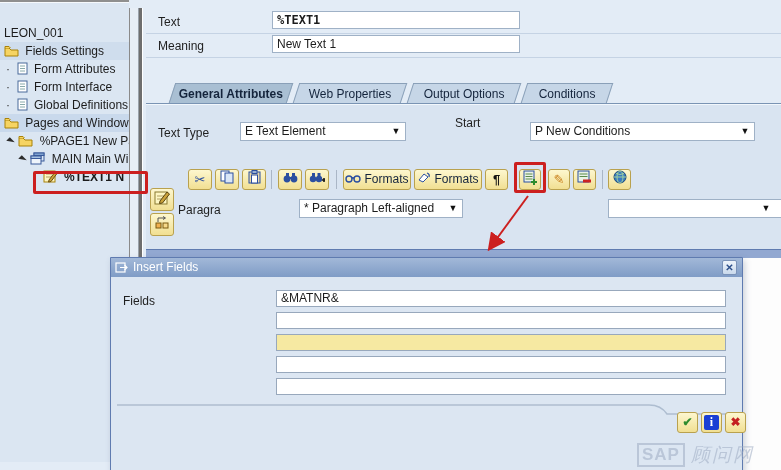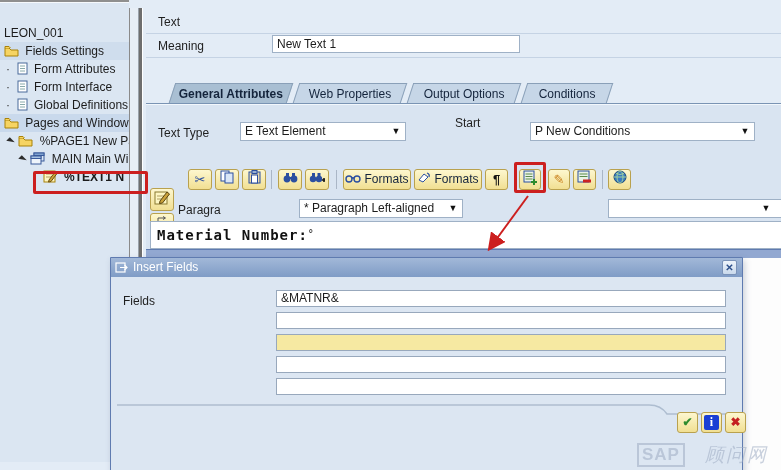--- a/index.html
+++ b/index.html
@@ -66,21 +66,21 @@
   #dlg-close { position:absolute; right:5px; top:2px; width:15px; height:15px; background:linear-gradient(#eef4fb,#c9d9ec);
                border:1px solid #7a92b8; border-radius:2px; color:#2d4f8a; font-size:10px; font-weight:bold;
                text-align:center; line-height:13px; }
   .dfield { position:absolute; left:165px; width:450px; height:17px; background:#fff; border:1px solid #98a8bc; line-height:15px; padding-left:4px; }
   .dfield.hl { background:#f6e9a2; }
   .dlgbtn { position:absolute; width:21px; height:21px; background:linear-gradient(#fdf7cf,#f1df92);
             border:1px solid #b9a14e; border-radius:3px; text-align:center; line-height:19px; font-weight:bold; }
 
   
   #watermark { left:637px; top:441px; width:142px; height:27px; opacity:.55; color:#9fadc4;
-               display:flex; align-items:center; gap:20px; z-index:50; }
+               display:flex; align-items:center; gap:6px; z-index:50; }
   #watermark .wm-sap { border:2px solid #9fadc4; font-weight:bold; font-size:17px; letter-spacing:1px; padding:0 3px; }
   #watermark .wm-cn { font-size:19px; font-style:italic; letter-spacing:2px; }
 
   #topmark { left:25px; top:0; width:16px; height:5px; background:#181818; }
 </style>
 </head>
 <body>
 
 <div id="screen">
 
@@ -162,20 +162,21 @@
             <path d="M6,11 L12,3 L14,4.5 L8,12.5 L5.5,13 Z" fill="#caa23a" stroke="#6b4f10"></path>
           </svg></span>
       <span class="lbl" style="font-weight:bold;">%TEXT1 N</span>
     </div>
   </div>
   <div id="side-edge" class="abs"></div>
 
   <div class="abs hline" style="top:33px;"></div>
   <div class="abs hline" style="top:57px;"></div>
   <div class="abs flabel" style="left:158px; top:15px;">Text</div>
+  <div class="abs field mono" style="left:272px; top:11px; width:248px; font-weight:bold;">%TEXT1</div>
   <div class="abs flabel" style="left:158px; top:39px;">Meaning</div>
   <div class="abs field" style="left:272px; top:35px; width:248px;">New Text 1</div>
 
   <div class="tab active" style="left:172px; width:118px;">
     <span>General Attributes</span>
   </div>
   <div class="tab" style="left:296px; width:108px;">
     <span>Web Properties</span>
   </div>
   <div class="tab" style="left:410px; width:108px;">
@@ -293,23 +294,20 @@
 
   <div class="abs flabel" style="left:178px; top:203px; width:52px; overflow:hidden; white-space:nowrap;">Paragra</div>
   <div class="combo" style="left:299px; top:199px; width:164px;">
     <span>* Paragraph Left-aligned</span>
     <span class="arrow">▼</span>
   </div>
   <div class="combo" style="left:608px; top:199px; width:173px; border-right:none;">
     <span class="arrow" style="right:8px;">▼</span>
   </div>
 
-  <div id="textarea" class="abs">
-    <div id="textline" class="mono"><span>Material Number:</span><span style="font-size:10px; vertical-align:3px; color:#444;">°</span></div>
-  </div>
   <div id="bluestrip" class="abs"></div>
   <div id="lowerwhite" class="abs"></div>
 
   <div id="dialog" class="abs">
     <div id="dlg-title">
       <span style="position:absolute; left:4px; top:3px;"><svg width="14" height="13">
             <rect x="1" y="2" width="9" height="9" fill="none" stroke="#fff" stroke-width="1.2"></rect>
             <path d="M5,6.5 h7 M9.5,4 L12,6.5 L9.5,9" fill="none" stroke="#fff" stroke-width="1.2"></path>
           </svg></span>
       <span>Insert Fields</span>

